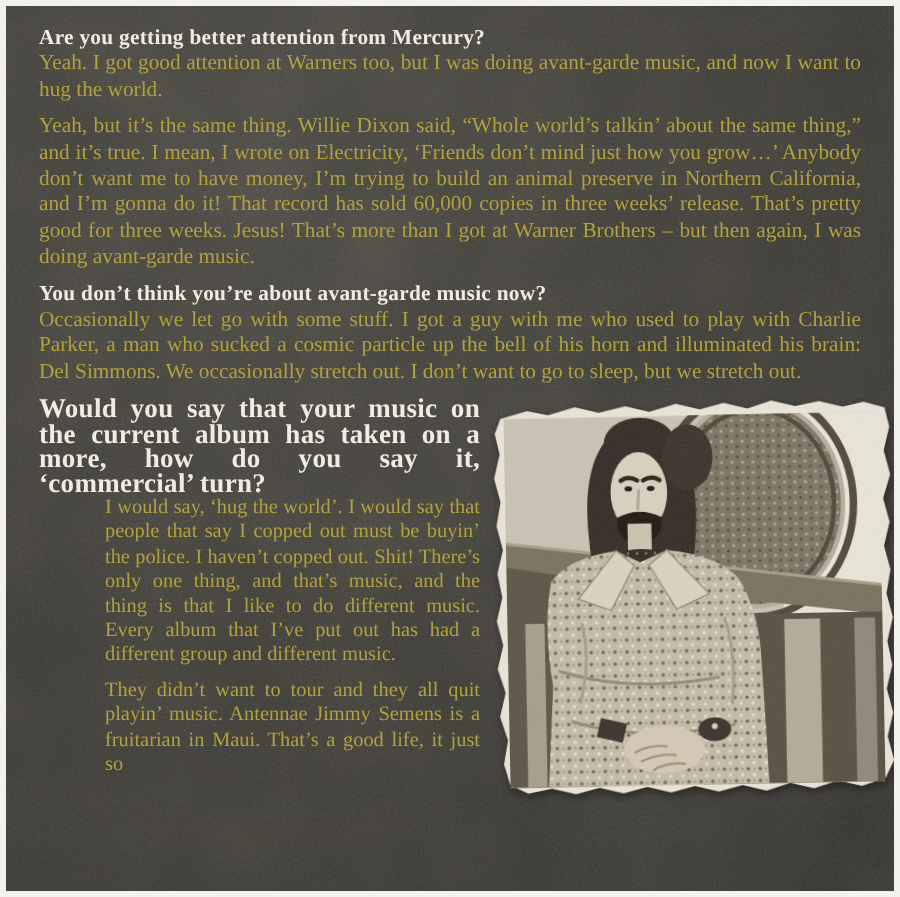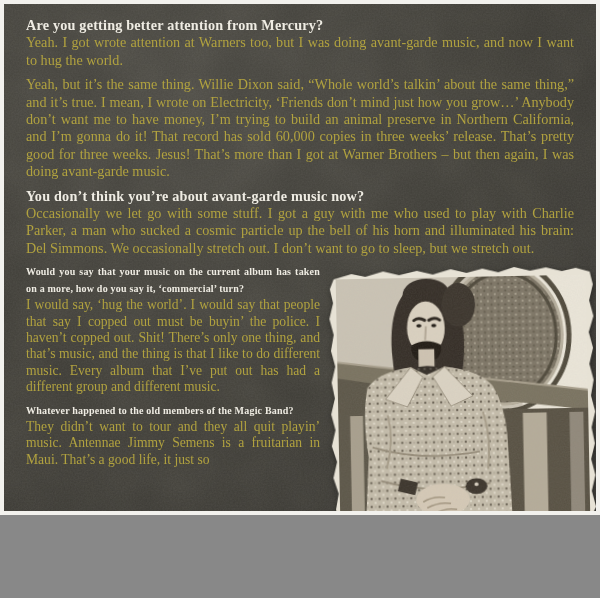--- a/index.html
+++ b/index.html
@@ -1,18 +1,18 @@
 <!DOCTYPE html>
 <html><head>
 <meta charset="utf-8">
 <style>
   html,body{margin:0;padding:0;background:#888;}
   .page{
     position:relative;
-    width:600px;height:515px;
+    width:600px;height:598px;
     box-sizing:border-box;
     border:4px solid #f2f1ed;
     background:radial-gradient(ellipse at 30% 18%, #55534c 0%, #48463f 55%, #403e39 100%);
     overflow:hidden;
     font-family:"Liberation Serif", serif;
   }
   .texture{position:absolute;left:0;top:0;width:100%;height:100%;pointer-events:none;z-index:1;}
   .content{position:relative;z-index:2;padding:13px 22px 0 22px;}
   .q{
     margin:0;color:#efece3;font-weight:bold;
@@ -20,22 +20,22 @@
     text-align:justify;
   }
   .a{
     margin:0;color:#b1a23f;
     font-size:14.2px;line-height:17.4px;
     text-align:justify;
   }
   section{margin:0 0 7px 0;}
   .columns{display:flex;gap:8px;margin-top:1px;}
   .text-col{width:294px;flex:0 0 auto;}
-  .text-col .q{font-size:10px;line-height:16.4px;}
-  .text-col .a{font-size:13.6px;line-height:16.4px;}
+  .text-col .q{font-size:18px;line-height:16.4px;}
+  .text-col .a{font-size:13.6px;line-height:16.4px;margin-left:44px;}
   .photo-col{flex:1;display:flex;justify-content:flex-end;align-items:flex-start;}
   .photo{
     width:270px;height:272px;
     transform:rotate(-1.1deg);
     filter:drop-shadow(1px 2px 3px rgba(0,0,0,.45));
   }
 </style>
 </head>
 <body>
 
@@ -51,40 +51,39 @@
       <feColorMatrix type="matrix" values="0 0 0 0 0  0 0 0 0 0  0 0 0 0 0  0.8 0 0 0 0"></feColorMatrix>
     </filter>
     <rect width="600" height="598" filter="url(#pnoise)" opacity="0.16"></rect>
     <rect width="600" height="598" filter="url(#blotch)" opacity="0.20"></rect>
   </svg>
 
   <div class="content">
 
     <section>
       <p class="q">Are you getting better attention from Mercury?</p>
-      <p class="a">Yeah. I got wrote attention at Warners too, but I was doing avant-garde music, and now I want to hug the world.</p>
+      <p class="a">Yeah. I got good attention at Warners too, but I was doing avant-garde music, and now I want to hug the world.</p>
     </section>
 
     <section>
       <p class="a">Yeah, but it’s the same thing. Willie Dixon said, “Whole world’s talkin’ about the same thing,” and it’s true. I mean, I wrote on Electricity, ‘Friends don’t mind just how you grow…’ Anybody don’t want me to have money, I’m trying to build an animal preserve in Northern California, and I’m gonna do it! That record has sold 60,000 copies in three weeks’ release. That’s pretty good for three weeks. Jesus! That’s more than I got at Warner Brothers – but then again, I was doing avant-garde music.</p>
     </section>
 
     <section>
       <p class="q">You don’t think you’re about avant-garde music now?</p>
       <p class="a">Occasionally we let go with some stuff. I got a guy with me who used to play with Charlie Parker, a man who sucked a cosmic particle up the bell of his horn and illuminated his brain: Del Simmons. We occasionally stretch out. I don’t want to go to sleep, but we stretch out.</p>
     </section>
 
     <div class="columns">
       <div class="text-col">
         <section>
           <p class="q">Would you say that your music on the current album has taken on a more, how do you say it, ‘commercial’ turn?</p>
           <p class="a">I would say, ‘hug the world’. I would say that people that say I copped out must be buyin’ the police. I haven’t copped out. Shit! There’s only one thing, and that’s music, and the thing is that I like to do different music. Every album that I’ve put out has had a different group and different music.</p>
         </section>
         <section>
-          <p class="q">Whatever happened to the old members of the Magic Band?</p>
           <p class="a">They didn’t want to tour and they all quit playin’ music. Antennae Jimmy Semens is a fruitarian in Maui. That’s a good life, it just so</p>
         </section>
       </div>
 
       <div class="photo-col">
 
         <svg class="photo" viewBox="0 0 272 272" xmlns="http://www.w3.org/2000/svg">
           <defs>
             <clipPath id="photoClip">
                 <rect x="10" y="12" width="252" height="248"></rect>

